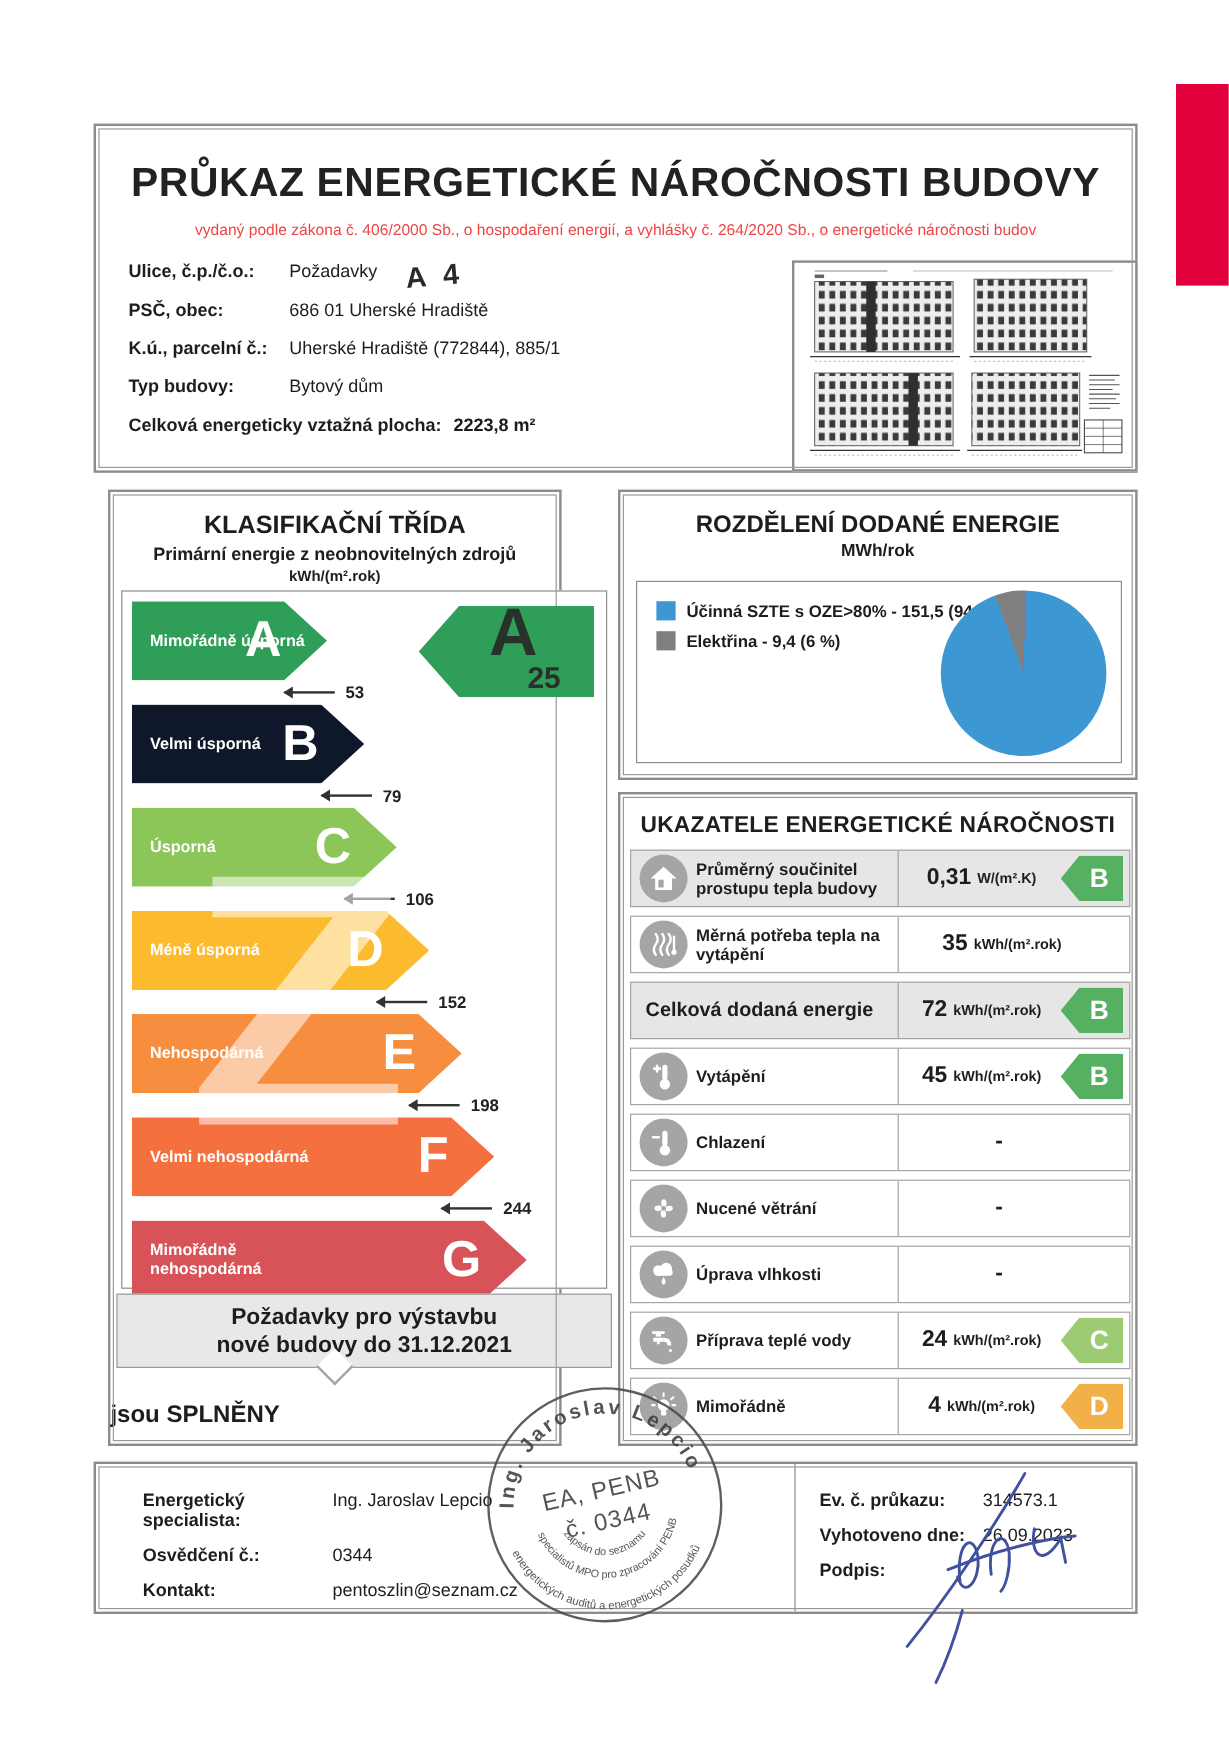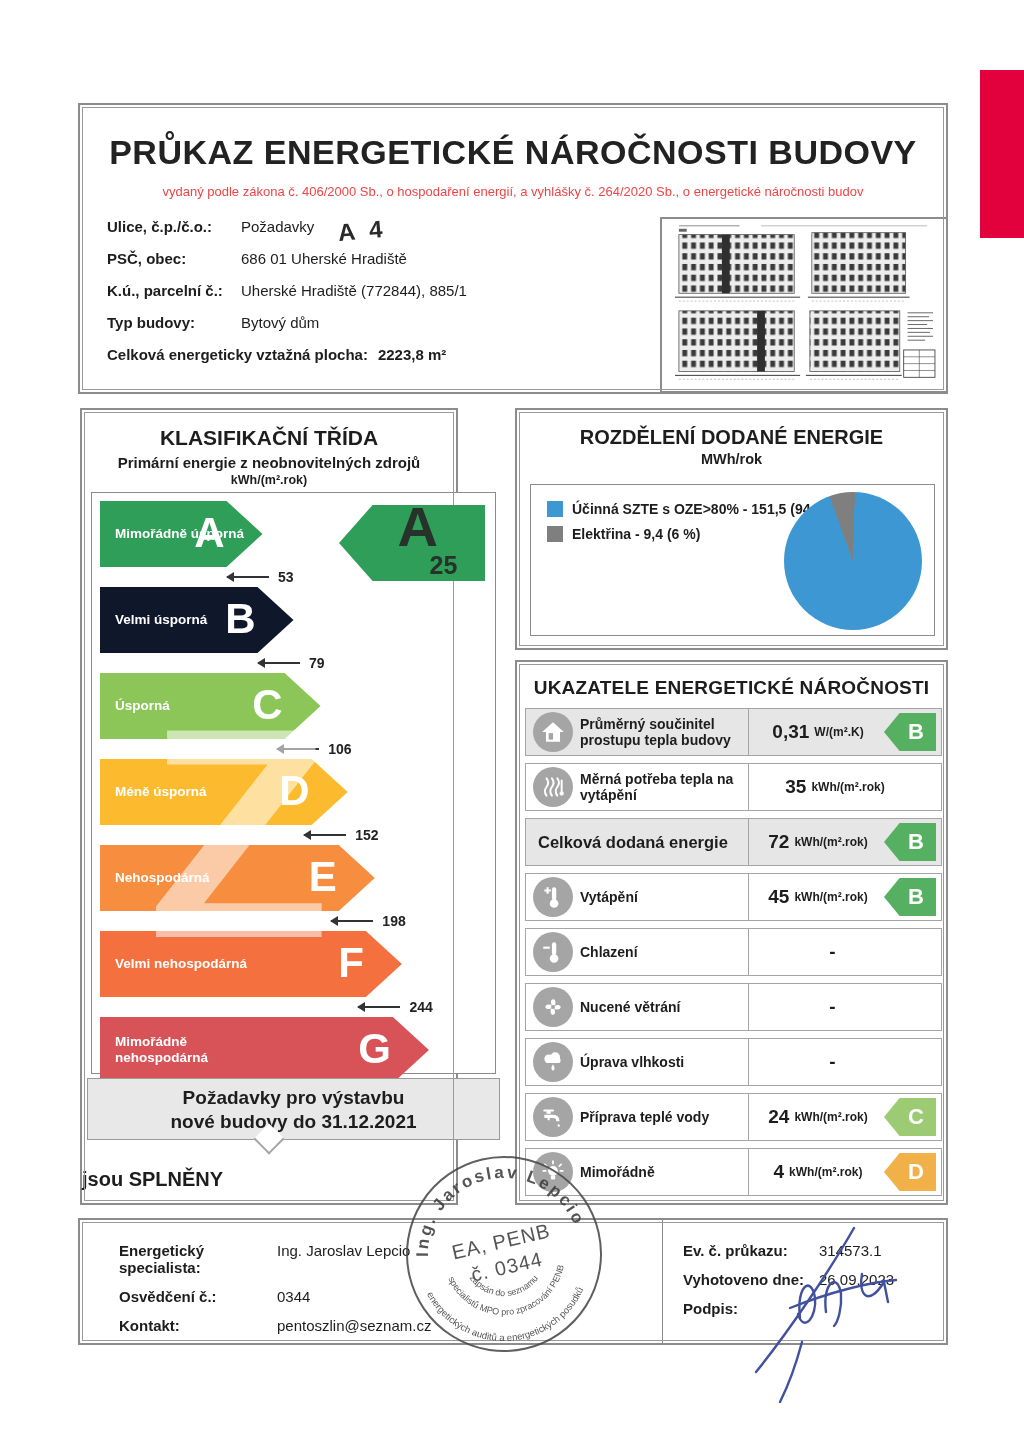--- a/index.html
+++ b/index.html
@@ -19,21 +19,21 @@
   .doc-subtitle { text-align:center; margin-top:12px; font-size:13px; font-weight:normal; color:#ef4444; }
   .info-block { position:absolute; left:27px; top:112px; }
   .info-row { display:flex; margin-bottom:13px; font-size:15px; line-height:19px; }
   .info-row .lbl { font-weight:bold; width:134px; flex:0 0 auto; }
   .info-row.wide .lbl { width:auto; margin-right:10px; }
   .info-row.wide .val { font-weight:bold; }
   .handwritten { position:absolute; left:258px; top:112px; font-size:24px; font-weight:600; transform:rotate(-5deg); letter-spacing:4px; color:#2a2a2a; }
   .bldg-box { position:absolute; left:580px; top:112px; width:288px; height:176px; border:2px solid #8c8c8c; background:#fff; }
 
   
-  #class-panel { left:80px; top:408px; width:378px; height:797px; }
+  #class-panel { left:90px; top:408px; width:378px; height:797px; }
   .panel-title { text-align:center; font-size:21px; font-weight:800; margin-top:16px; }
   .panel-sub { text-align:center; font-size:15px; font-weight:bold; margin-top:4px; }
   .panel-unit { text-align:center; font-size:12.5px; font-weight:bold; margin-top:2px; }
   .scale-box { position:absolute; left:9px; top:82px; width:405px; height:582px; padding:8px; background:#fff; }
   .band { position:relative; height:66px; color:#fff;
           clip-path:polygon(0 0, calc(100% - 36px) 0, 100% 50%, calc(100% - 36px) 100%, 0 100%);
           display:flex; align-items:center; }
   .band-label { padding-left:15px; width:150px; font-size:13.5px; font-weight:bold; line-height:1.2; }
   .band-letter { position:absolute; right:38px; top:50%; transform:translateY(-52%); font-size:42px; font-weight:800; }
   .threshold { height:20px; display:flex; align-items:center; justify-content:flex-end; font-size:14px; font-weight:bold; color:#222; }

